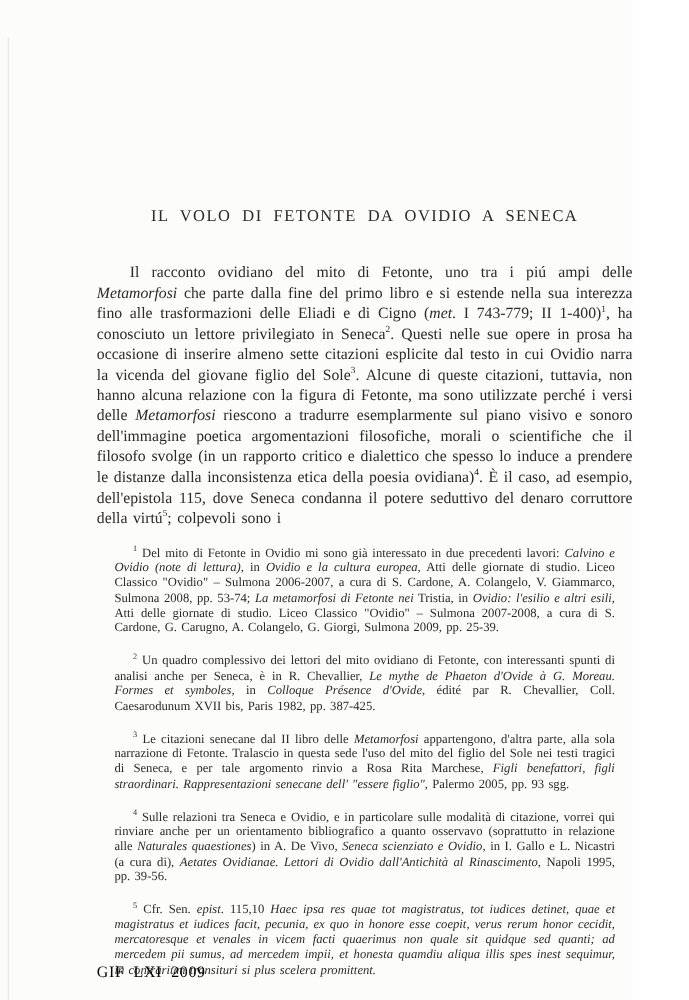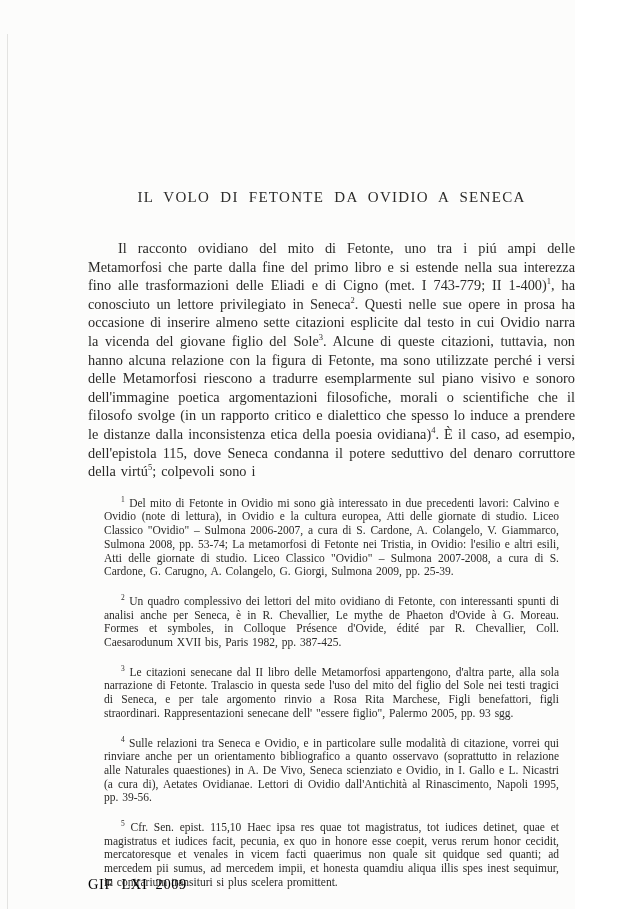--- a/index.html
+++ b/index.html
@@ -37,21 +37,21 @@
     color: #2b2a28;
   }
   .body-par {
     margin: 33px 0 0 0;
     font-size: 14.3px;
     line-height: 18.6px;
     text-align: justify;
     text-indent: 30px;
     word-spacing: 1.5px;
   }
-  .it { }
+  .it { font-style: italic; }
   sup {
     font-size: 8.5px;
     line-height: 0;
     vertical-align: super;
   }
   .footnotes { margin-top: 9px; }
   .fn {
     margin: 16px;
     font-size: 11.5px;
     line-height: 13.7px;

